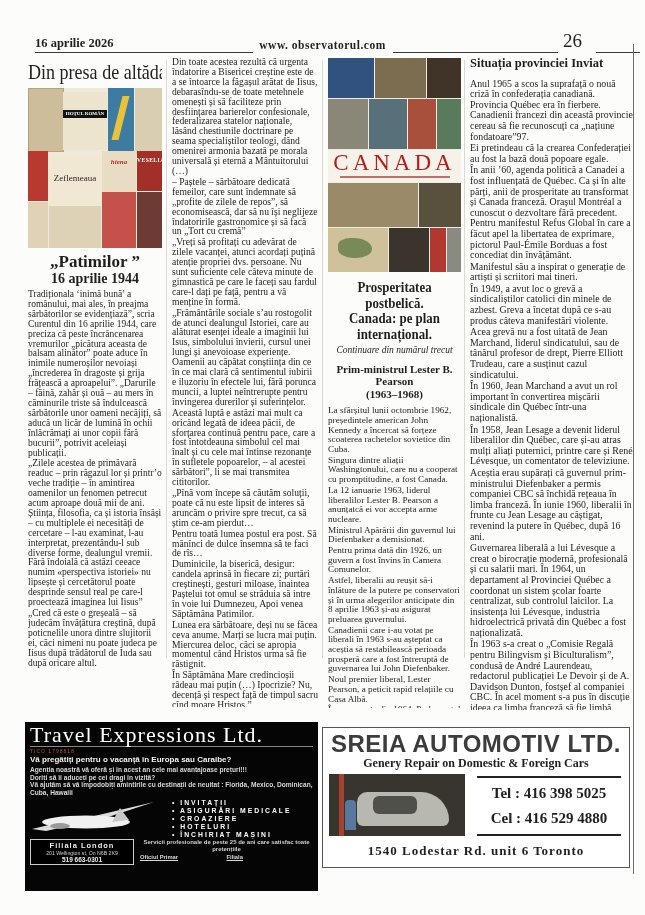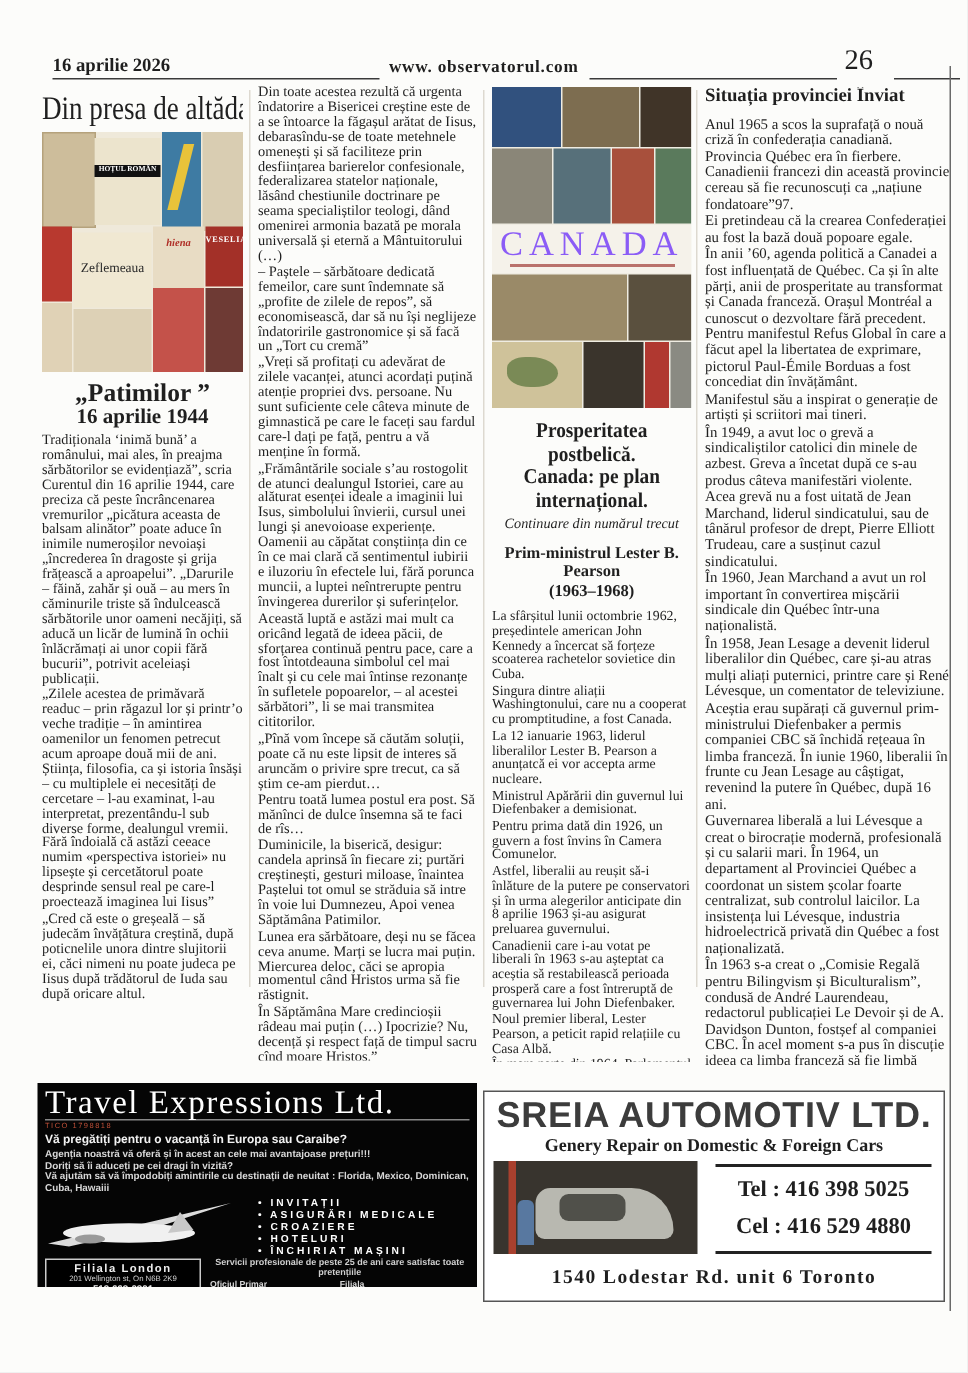--- a/index.html
+++ b/index.html
@@ -62,32 +62,32 @@
   .canada-cover{position:relative;width:133px;height:214px;background:#efece2;overflow:hidden;}
   .canada-cover div{position:absolute;}
   .cc1{left:0;top:0;width:46px;height:40px;background:#31517e;}
   .cc2{left:47px;top:0;width:51px;height:40px;background:#7d6d50;}
   .cc3{left:99px;top:0;width:34px;height:40px;background:#403428;}
   .cc4{left:0;top:41px;width:40px;height:50px;background:#8a8678;}
   .cc5{left:41px;top:41px;width:38px;height:50px;background:#57707a;}
   .cc6{left:80px;top:41px;width:28px;height:50px;background:#a8503c;}
   .cc7{left:109px;top:41px;width:24px;height:50px;background:#5a7a5c;}
   .cc-band{left:0;top:92px;width:133px;height:32px;background:#f5f2ea;text-align:center;}
-  .cc-title{font-size:23px;letter-spacing:4px;color:#8b5cf6;line-height:26px;font-family:"Liberation Serif", serif;}
+  .cc-title{font-size:23px;letter-spacing:4px;color:#b91c1c;line-height:26px;font-family:"Liberation Serif", serif;}
   .cc-sub{margin:0 auto;width:110px;height:2px;background:#a03a34;opacity:.7;}
   .cc8{left:0;top:125px;width:90px;height:44px;background:#9a8a68;}
   .cc9{left:91px;top:125px;width:42px;height:44px;background:#5a503e;}
   .cc10{left:0;top:170px;width:60px;height:44px;background:#cfc29a;}
   .cc10:after{content:"";position:absolute;left:10px;top:10px;width:34px;height:20px;background:#7a8a56;border-radius:40% 60% 50% 50%;}
   .cc11{left:61px;top:170px;width:40px;height:44px;background:#3a342c;}
   .cc12{left:102px;top:170px;width:16px;height:44px;background:#b03830;}
   .cc13{left:119px;top:170px;width:14px;height:44px;background:#8a8a82;}
 
   
-  .travel-ad{position:absolute;left:25px;top:722px;width:293px;height:136px;background:#050505;color:#eee;
+  .travel-ad{position:absolute;left:25px;top:722px;width:293px;height:169px;background:#050505;color:#eee;
              font-family:"Liberation Sans", sans-serif;overflow:hidden;padding:2px 5px;box-sizing:border-box;}
   .ta-title{font-family:"Liberation Serif", serif;font-size:22px;line-height:22px;letter-spacing:1px;color:#fff;border-bottom:1px solid #888;}
   .ta-row1{display:flex;justify-content:flex-start;align-items:flex-start;flex-direction:column;}
   .ta-tico{font-size:5px;color:#c05038;letter-spacing:1px;margin-top:1px;}
   .ta-tag{font-size:8px;font-weight:bold;color:#f2f2f2;margin-top:1px;}
   .ta-lines{font-size:6.6px;line-height:7.6px;font-weight:bold;color:#d8d8d8;margin-top:2px;}
   .ta-mid{display:flex;margin-top:1px;}
   .ta-plane{width:128px;height:38px;flex:none;}
   .ta-svcs{flex:1;padding-left:14px;padding-top:2px;}
   .ta-svcs div{font-size:6.8px;line-height:7.8px;font-weight:bold;letter-spacing:2px;color:#fff;}

